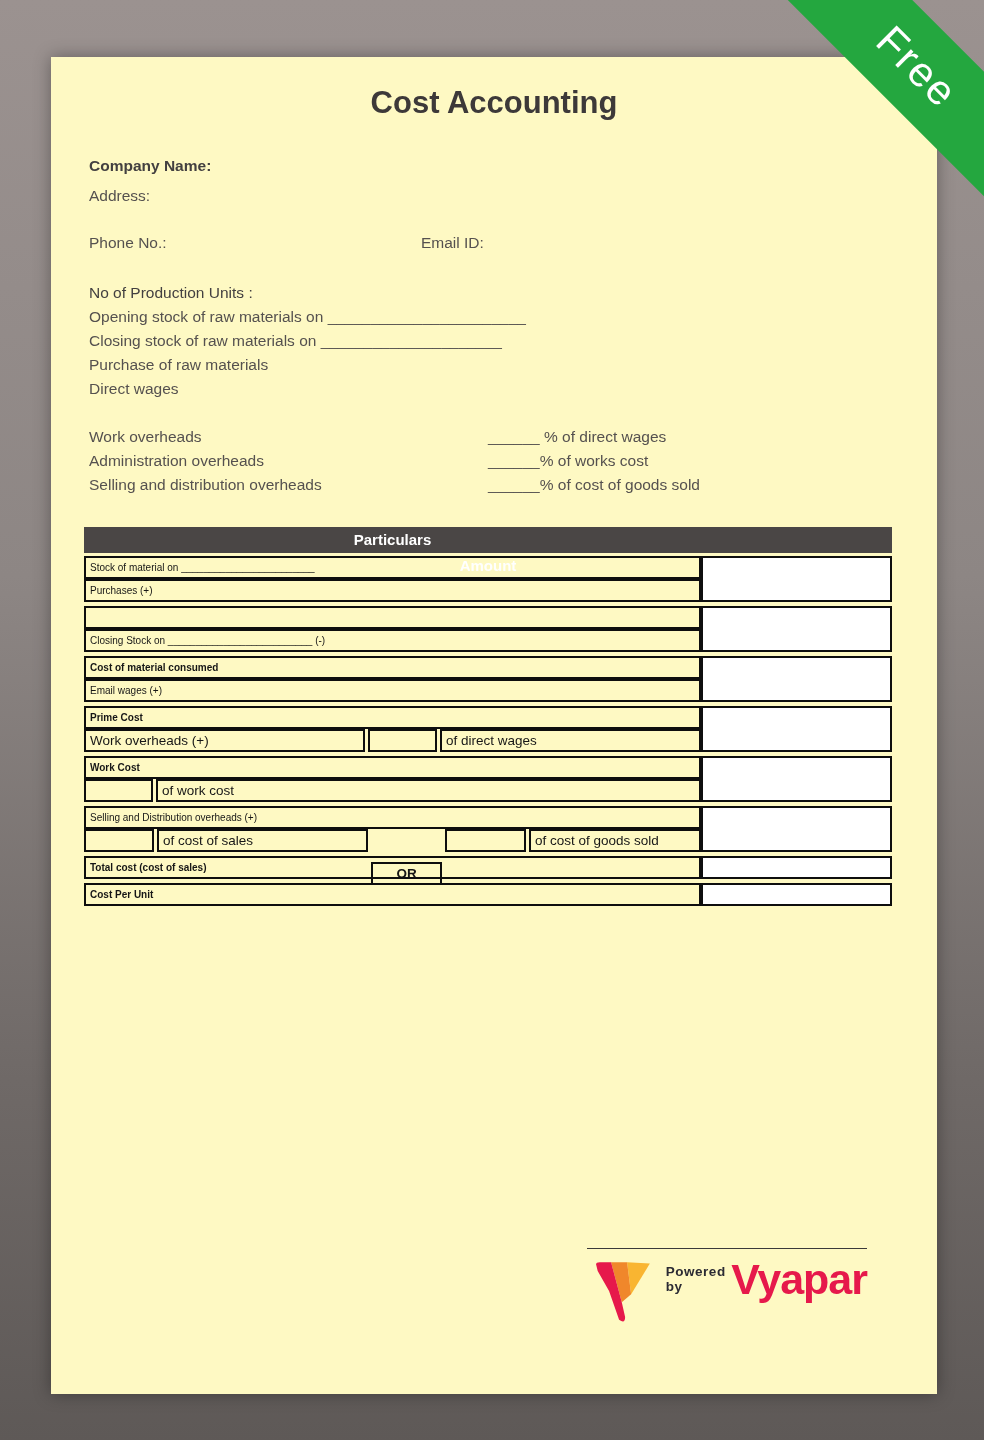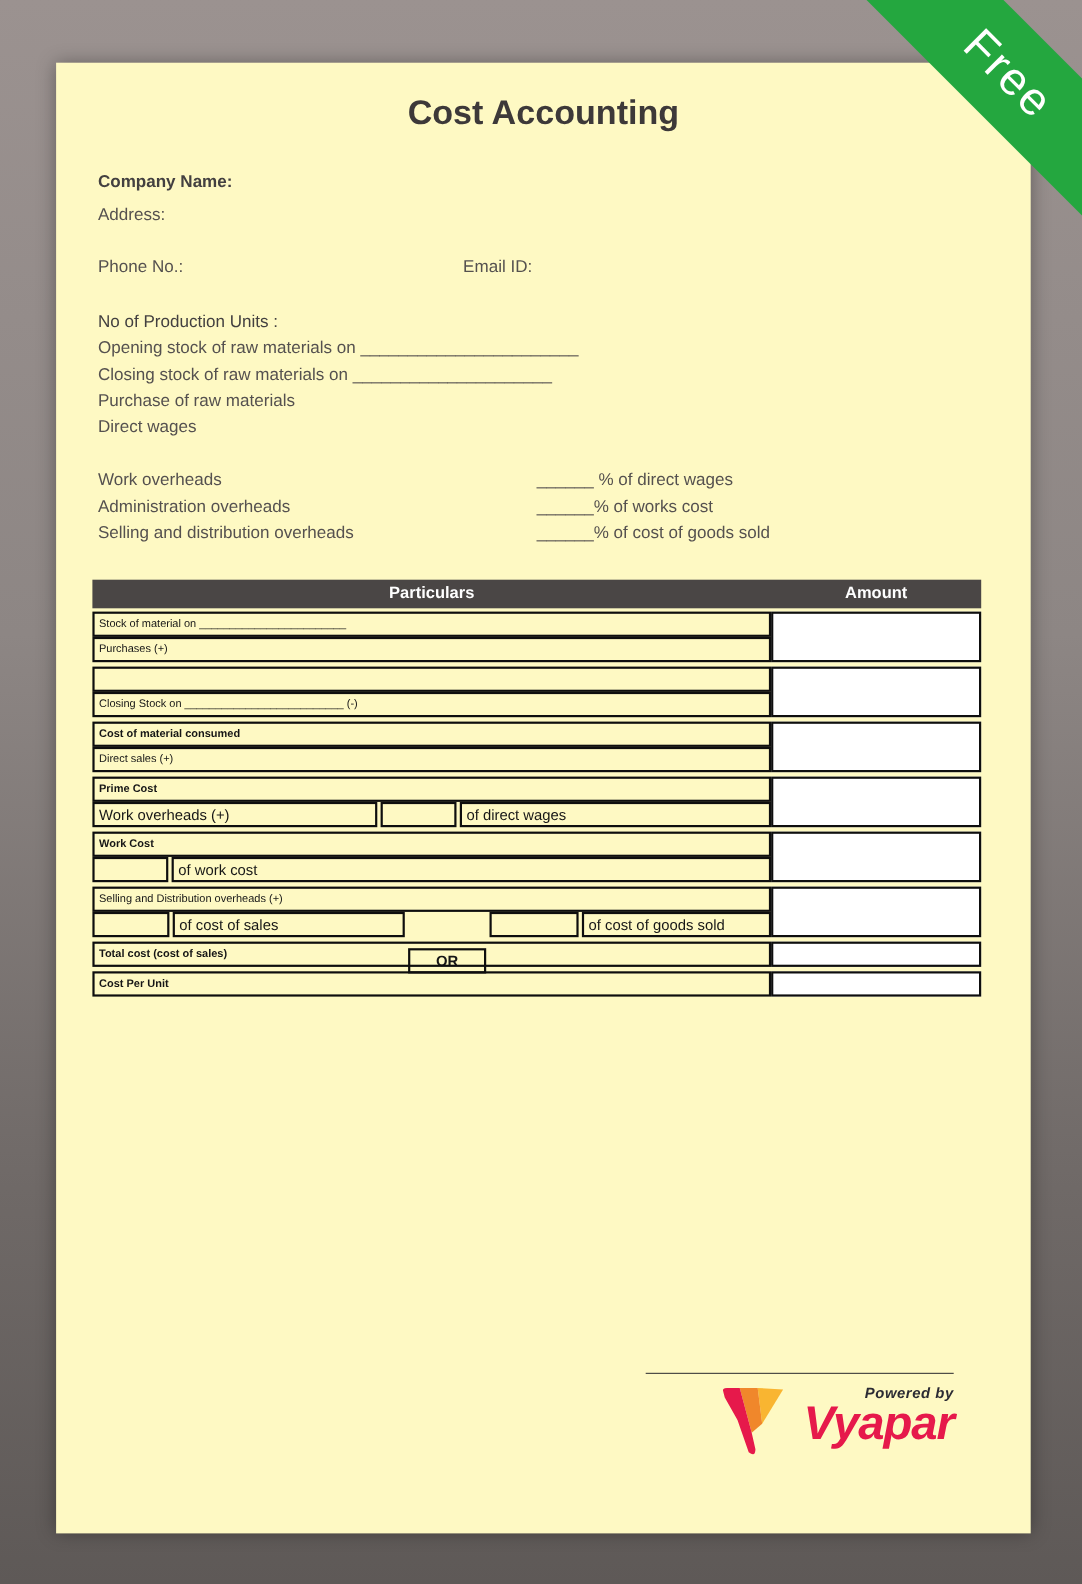--- a/index.html
+++ b/index.html
@@ -36,49 +36,49 @@
   .prod{position:absolute;left:38px;top:224px;font-size:15.5px;color:#55514f;}
   .prod .line{line-height:24px;height:24px;white-space:pre;}
   .prod .head{font-weight:400;color:#434040;}
   
   .ovh{position:absolute;left:38px;top:368px;font-size:15.5px;color:#55514f;width:780px;}
   .ovh .line{position:relative;line-height:24px;height:24px;}
   .ovh .val{position:absolute;left:399px;top:0;white-space:pre;}
   
   .tbl{position:absolute;left:33px;top:470px;width:808px;}
   .tbl-head{display:flex;height:26px;background:#4a4645;color:#ffffff;
-    font-weight:700;font-size:15px;}
+    font-weight:700;font-size:15px;flex-direction:column;}
   .tbl-head .ph{width:617px;text-align:center;line-height:26px;}
   .tbl-head .ah{flex:1;text-align:center;line-height:26px;}
   .tbl-body{margin-top:3px;}
   .grp{display:flex;margin-bottom:4px;align-items:stretch;}
   .grp-left{width:617px;}
   .grp-right{width:187px;margin-left:auto;border:2px solid #0e0e0e;background:#fff;}
   .row{height:23px;box-sizing:border-box;border:2px solid #0e0e0e;
     display:flex;align-items:center;padding-left:4px;
     font-size:10px;color:#161616;white-space:pre;overflow:hidden;}
   .row.bold{font-weight:700;}
   .srow{height:23px;display:flex;gap:3px;}
   .cell{box-sizing:border-box;border:2px solid #0e0e0e;height:23px;
     display:flex;align-items:center;padding-left:4px;
     font-size:13.5px;color:#161616;white-space:pre;overflow:hidden;}
   .cell.center{justify-content:center;padding-left:0;font-weight:700;}
-  .w-label{width:259px;}
+  .w-label{width:281px;}
   .w-small{width:69px;}
   .w-rest{flex:1;}
   .w-b1{width:70px;}
   .w-t1{width:211px;}
   .w-or{width:71px;margin-top:33px;}
   .w-b2{width:81px;}
   
   .foot-rule{position:absolute;left:536px;top:1191px;width:280px;height:0;
     border-top:1.5px solid #3b3a3a;}
   .foot-logo{position:absolute;left:536px;top:1202px;width:280px;
     display:flex;justify-content:flex-end;align-items:flex-start;gap:12px;}
-  .logo-text{display:flex;flex-direction:column;align-items:flex-end;font-style:italic;}
+  .logo-text{display:flex;flex-direction:row;align-items:center;}
   .powered{font-size:13.5px;font-weight:700;color:#2b2b33;letter-spacing:.5px;}
   .brand{font-size:43px;font-weight:700;color:#e6194b;line-height:.92;
     letter-spacing:-1px;margin-top:1px;}
 </style>
 </head>
 <body>
 
 <div class="page">
 
   <div class="doc-title">Cost Accounting</div>
@@ -130,21 +130,21 @@
         <div class="grp-left">
           <div class="row"></div>
           <div class="row">Closing Stock on __________________________ (-)</div>
         </div>
         <div class="grp-right"></div>
       </div>
 
       <div class="grp">
         <div class="grp-left">
           <div class="row bold">Cost of material consumed</div>
-          <div class="row">Direct sales (+)</div>
+          <div class="row">Email wages (+)</div>
         </div>
         <div class="grp-right"></div>
       </div>
 
       <div class="grp">
         <div class="grp-left">
           <div class="row bold">Prime Cost</div>
           <div class="srow">
             <div class="cell w-label">Work overheads (+)</div>
             <div class="cell w-small"></div>

